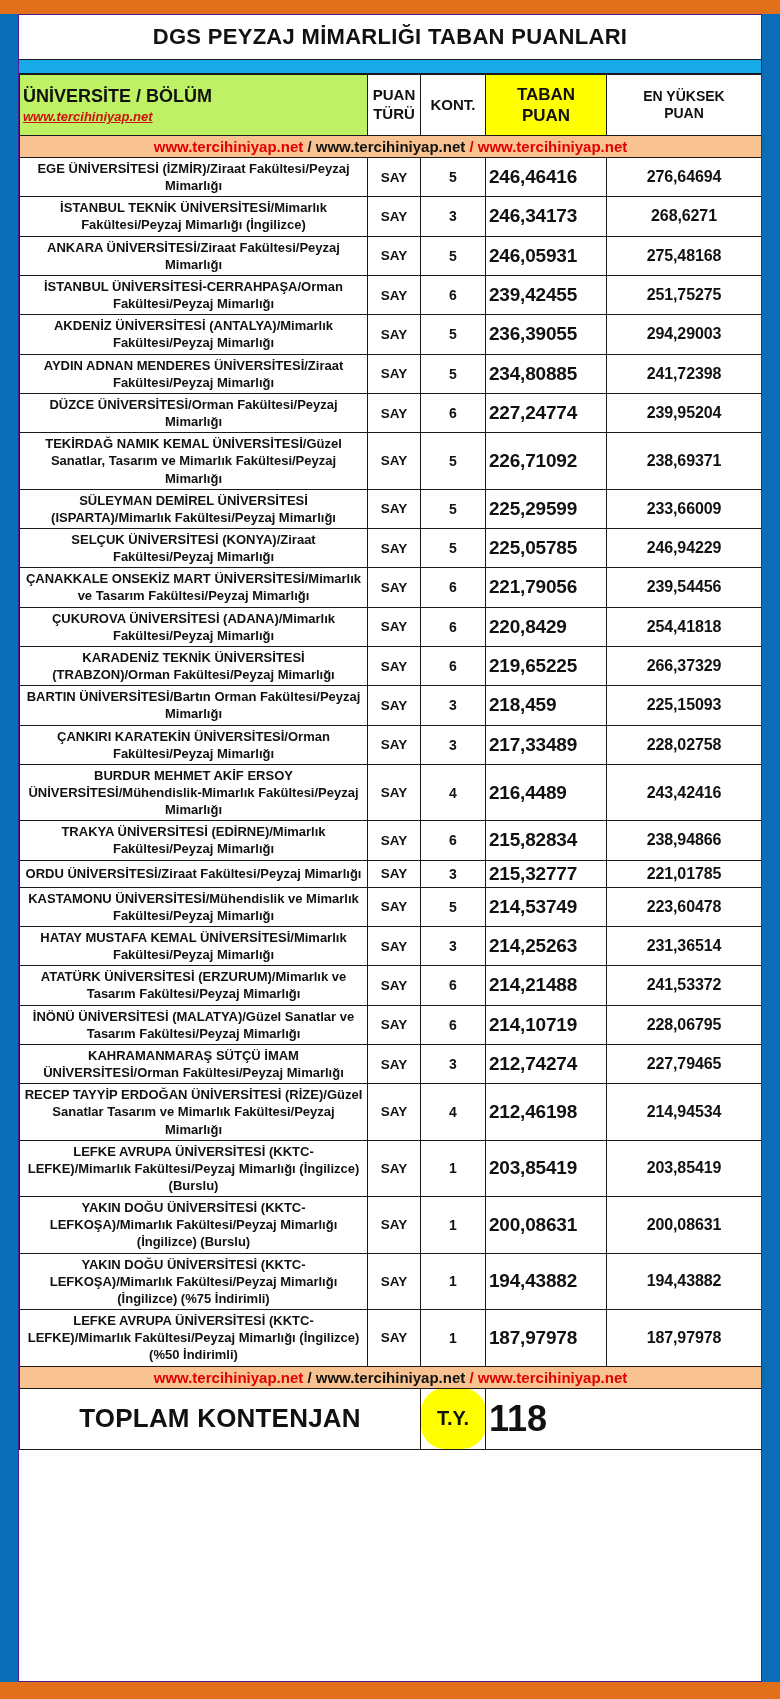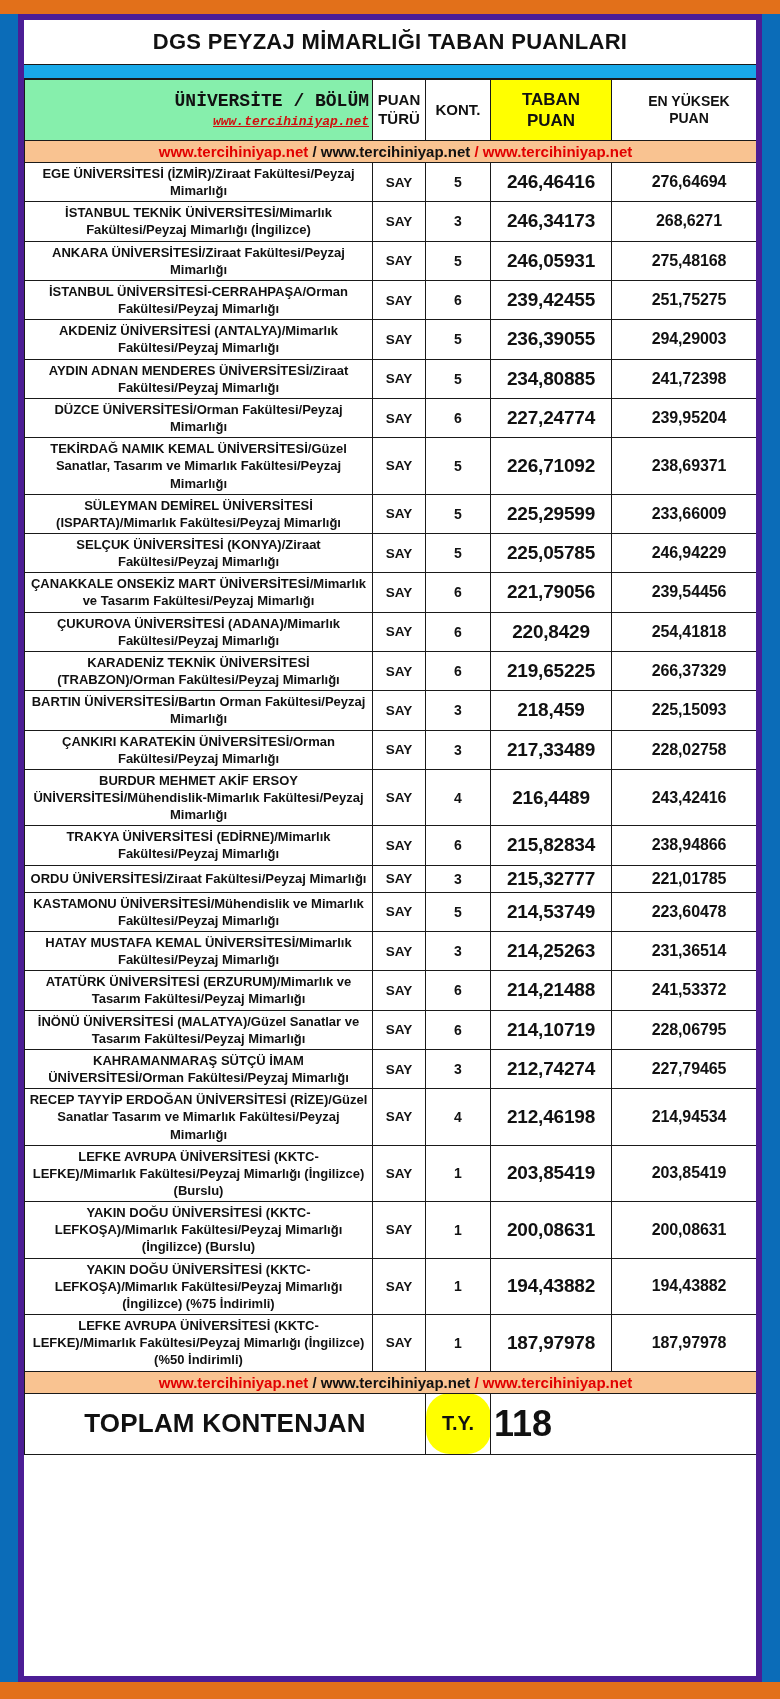--- a/index.html
+++ b/index.html
@@ -36,21 +36,21 @@
   }
   
   .sheet {
     position: absolute;
     left: 18px;
     top: 14px;
     width: 744px;
     height: 1668px;
     box-sizing: border-box;
     background: #ffffff;
-    border: 6px solid #4c1d95;
+    border: 1px solid #4c1d95;
     overflow: hidden;
   }
   
   .title-bar {
     height: 44px;
     display: flex;
     align-items: center;
     justify-content: center;
     background: #ffffff;
     border-bottom: 1px solid #1a1a1a;
@@ -81,24 +81,23 @@
   table.scores col.c-max    { width: 155px; }
 
   table.scores td, table.scores th {
     border: 1px solid #1a1a1a;
     padding: 2px 3px;
     vertical-align: middle;
     color: #111111;
   }
   
   th.h-univ {
-    text-align: right;
-    background: #86efac;
+    text-align: left;
+    background: #bef264;
     height: 56px;
-    font-family: Liberation Mono, monospace;
   }
   th.h-univ .h-univ-main {
     display: block;
     font-size: 18px;
     font-weight: bold;
     line-height: 1.15;
   }
   th.h-univ .h-univ-url {
     display: block;
     font-size: 13px;
@@ -147,21 +146,21 @@
     text-align: center;
     font-size: 13.5px;
     font-weight: bold;
   }
   td.kont {
     text-align: center;
     font-size: 14px;
     font-weight: bold;
   }
   td.taban {
-    text-align: center;
+    text-align: left;
     font-size: 19px;
     font-weight: bold;
     letter-spacing: -.2px;
   }
   td.maxp {
     text-align: center;
     font-size: 16px;
     font-weight: bold;
     letter-spacing: -.1px;
   }

